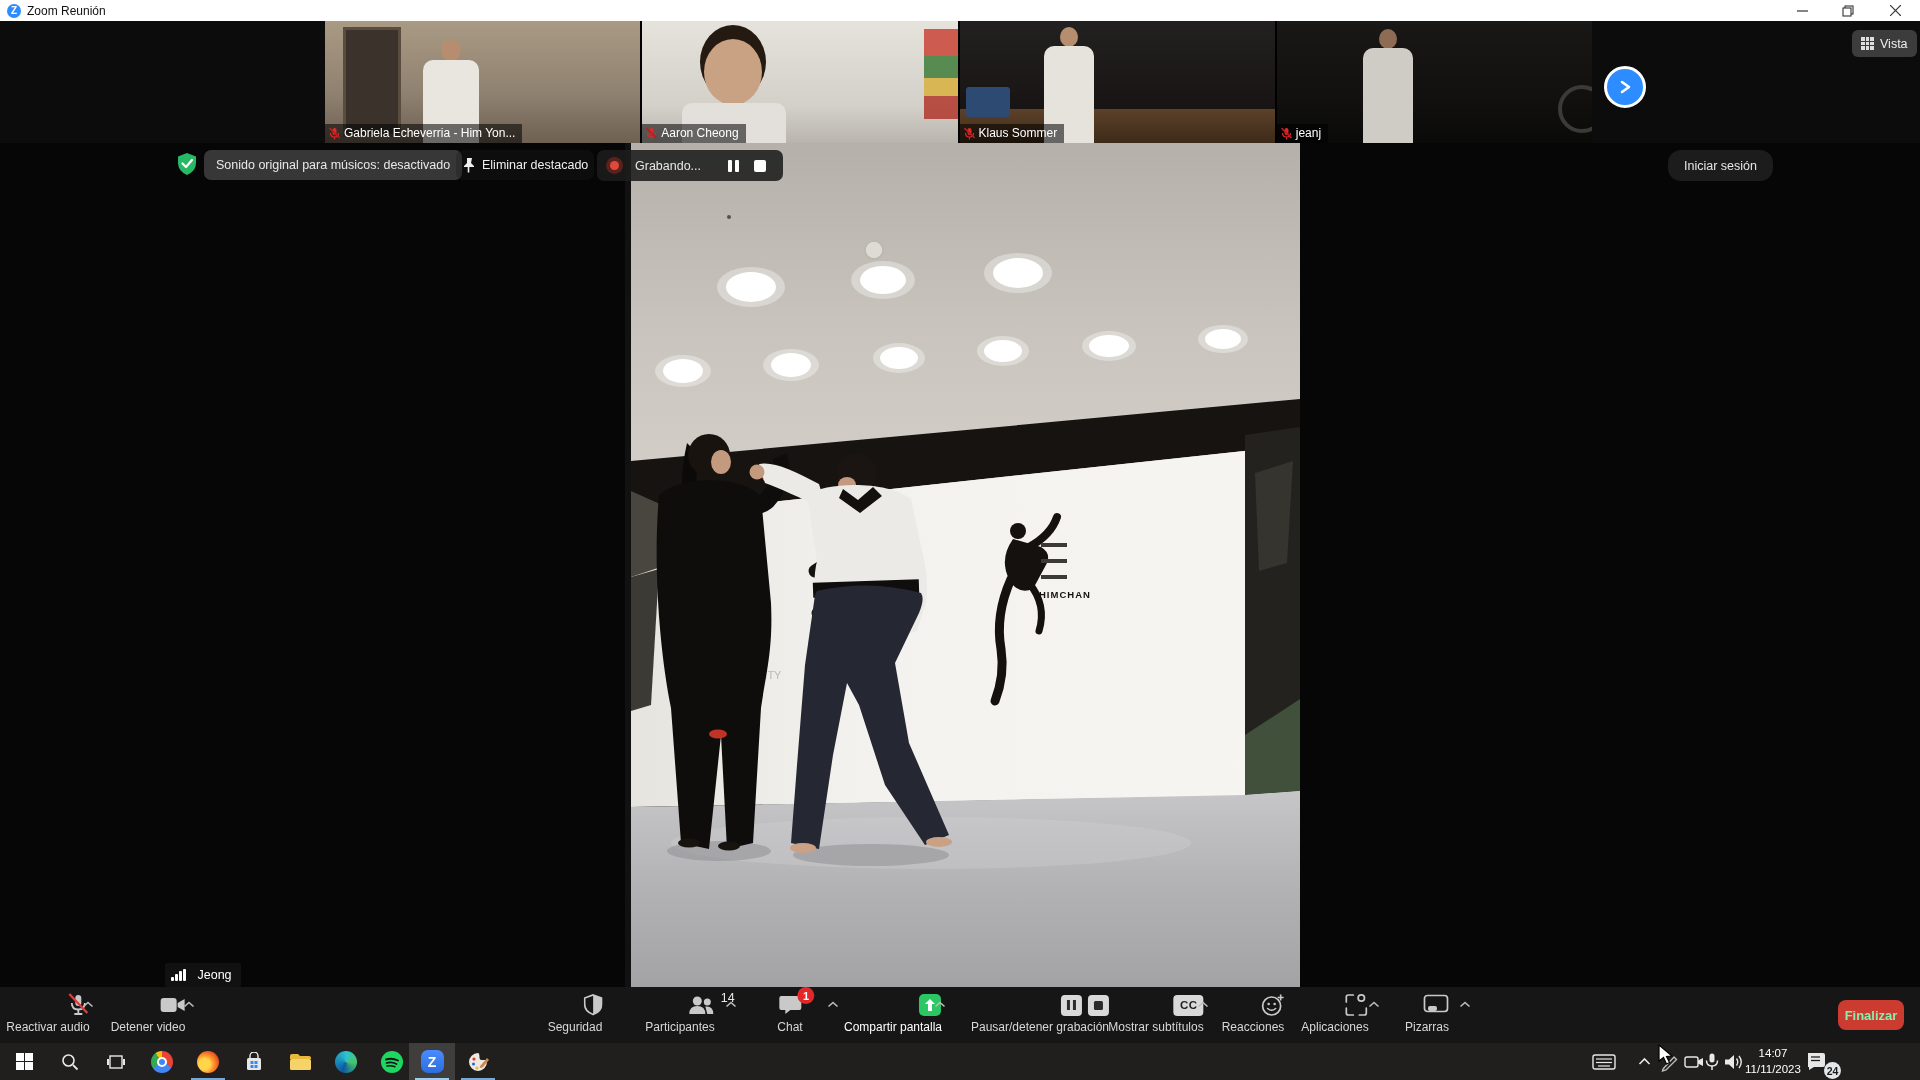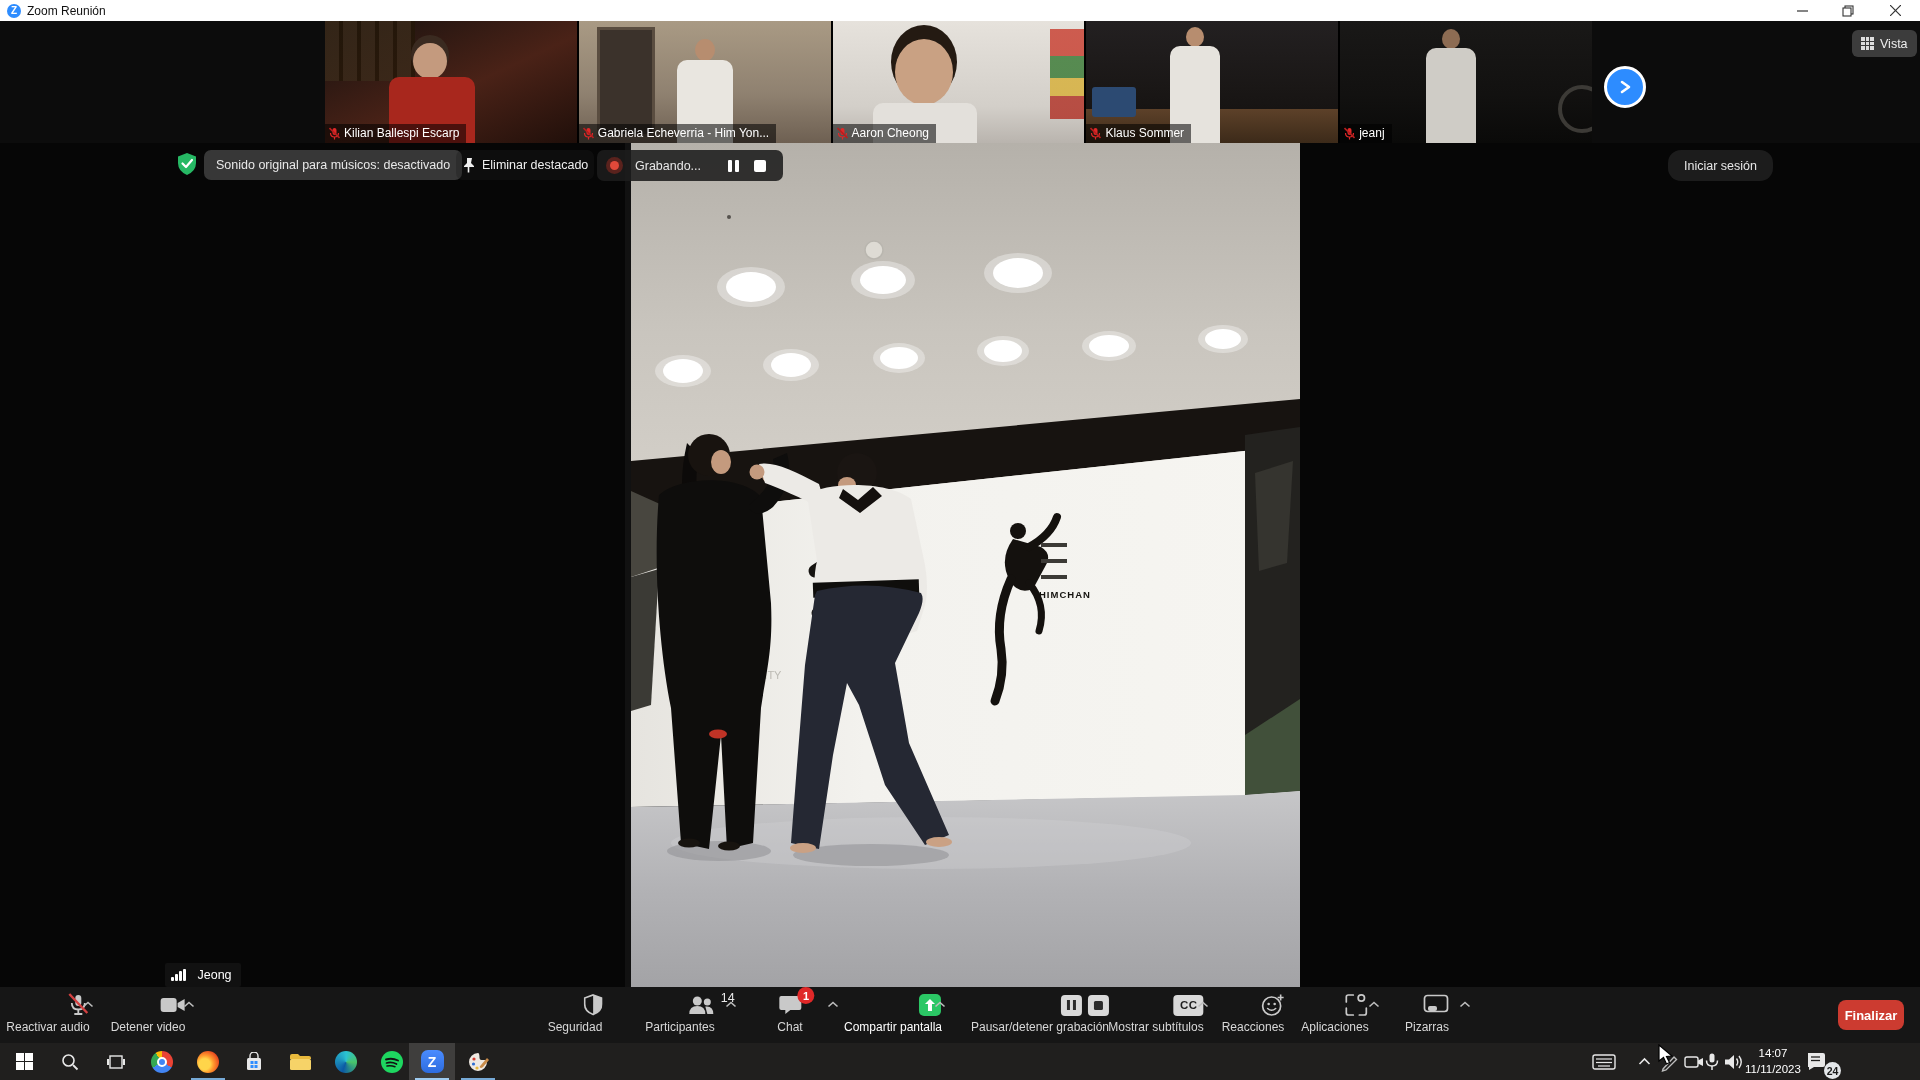--- a/index.html
+++ b/index.html
@@ -81,21 +81,21 @@
   .tool .ic{height:24px;display:flex;align-items:center;justify-content:center;}
   .chev{position:absolute;top:14px;transform:translateX(-50%);}
   .green{color:#ffffff;}
   .badge{position:absolute;top:-6px;right:-12px;min-width:17px;height:17px;border-radius:9px;background:#e02828;
          color:#fff;font-size:11px;font-weight:bold;display:flex;align-items:center;justify-content:center;padding:0 4px;}
   .pcount{position:absolute;top:-2px;right:-20px;color:#e8e8e8;font-size:12.5px;}
   .ltgbox{width:21px;height:21px;border-radius:4px;background:#d9d9d9;display:flex;align-items:center;justify-content:center;}
   .ccbox{min-width:30px;height:21px;border-radius:4px;background:#d9d9d9;color:#1f1f1f;font-weight:bold;font-size:11.5px;
          display:flex;align-items:center;justify-content:center;letter-spacing:.5px;}
   .endbtn{position:absolute;left:1838px;top:1000px;width:66px;height:30px;border-radius:8px;background:#cc3b30;
-          color:#ffffff;font-size:13px;font-weight:bold;display:flex;align-items:center;justify-content:center;}
+          color:#86efac;font-size:13px;font-weight:bold;display:flex;align-items:center;justify-content:center;}
 
   
   .taskbar{position:absolute;left:0;top:1043px;width:1920px;height:37px;background:#201f1e;display:block;}
   .tslot{position:absolute;top:0;width:46px;height:37px;display:flex;align-items:center;justify-content:center;}
   .tslot.active{background:rgba(255,255,255,0.14);}
   .underline{position:absolute;bottom:0;left:6px;right:6px;height:2.5px;background:#76a9d6;}
   .tray{position:absolute;top:0;height:37px;display:flex;align-items:center;color:#fff;}
   .clock{position:absolute;left:1742px;top:2px;width:62px;text-align:center;color:#fff;font-size:11.5px;line-height:16px;}
   .ntf{position:absolute;left:1806px;top:8px;}
   .ntfbadge{position:absolute;left:1824px;top:1062px;width:17px;height:17px;border-radius:50%;background:#e4e7ea;
@@ -125,34 +125,20 @@
     <div class="wctrl" style="left:1871px;width:49px;">
       <svg width="11" height="11">
         <line x1="0" y1="0" x2="11" y2="11" stroke="#333" stroke-width="1.2"></line>
         <line x1="11" y1="0" x2="0" y2="11" stroke="#333" stroke-width="1.2"></line>
       </svg>
     </div>
   </div>
 
   <div class="strip">
 
-    <div class="thumb t1">
-      <div class="shelf"></div>
-      <div class="figure-head" style="left:88px;top:22px;width:34px;height:36px;background:#c49a7e;box-shadow:0 -6px 0 2px #3a2a20;"></div>
-      <div class="figure-body" style="left:64px;top:56px;width:86px;height:66px;background:#a8271d;"></div>
-      <div class="nametag">
-        <svg width="11" height="13" viewBox="0 0 11 13">
-          <rect x="3.5" y="1" width="4" height="7" rx="2" fill="#e02828"></rect>
-          <path d="M1.5 6 q0 4 4 4 q4 0 4 -4" fill="none" stroke="#e02828" stroke-width="1.2"></path>
-          <line x1="5.5" y1="10" x2="5.5" y2="12.5" stroke="#e02828" stroke-width="1.2"></line>
-          <line x1="0.5" y1="1" x2="10.5" y2="11" stroke="#b71f1f" stroke-width="1.6"></line>
-        </svg>
-        <span>Kilian Ballespi Escarp</span>
-      </div>
-    </div>
 
     <div class="thumb t2">
       <div class="door"></div>
       <div class="figure-head" style="left:116px;top:18px;width:20px;height:22px;background:#b78d6f;"></div>
       <div class="figure-body" style="left:98px;top:39px;width:56px;height:83px;background:#e9e6e0;"></div>
       <div class="nametag">
         <svg width="11" height="13" viewBox="0 0 11 13">
           <rect x="3.5" y="1" width="4" height="7" rx="2" fill="#e02828"></rect>
           <path d="M1.5 6 q0 4 4 4 q4 0 4 -4" fill="none" stroke="#e02828" stroke-width="1.2"></path>
           <line x1="5.5" y1="10" x2="5.5" y2="12.5" stroke="#e02828" stroke-width="1.2"></line>

